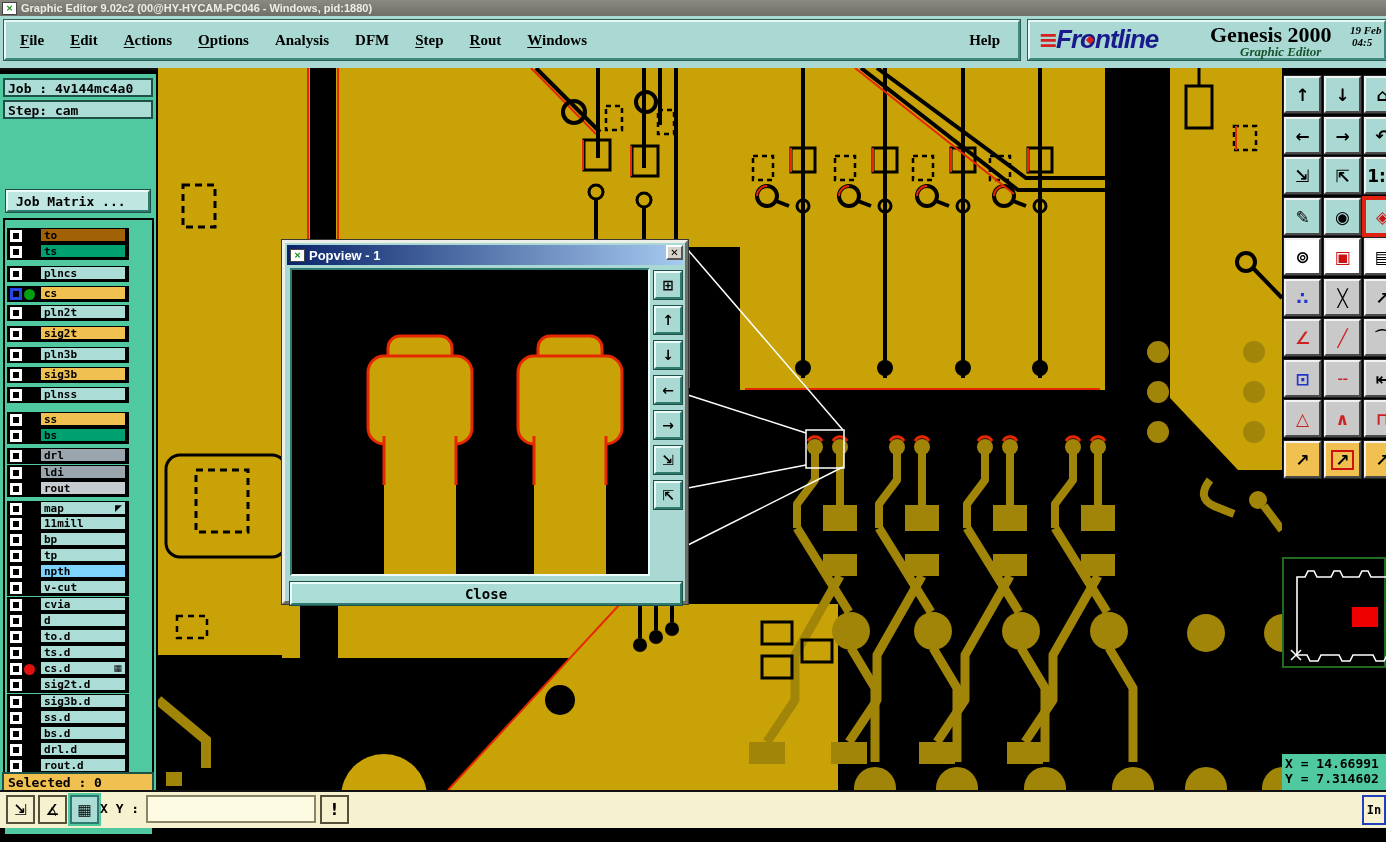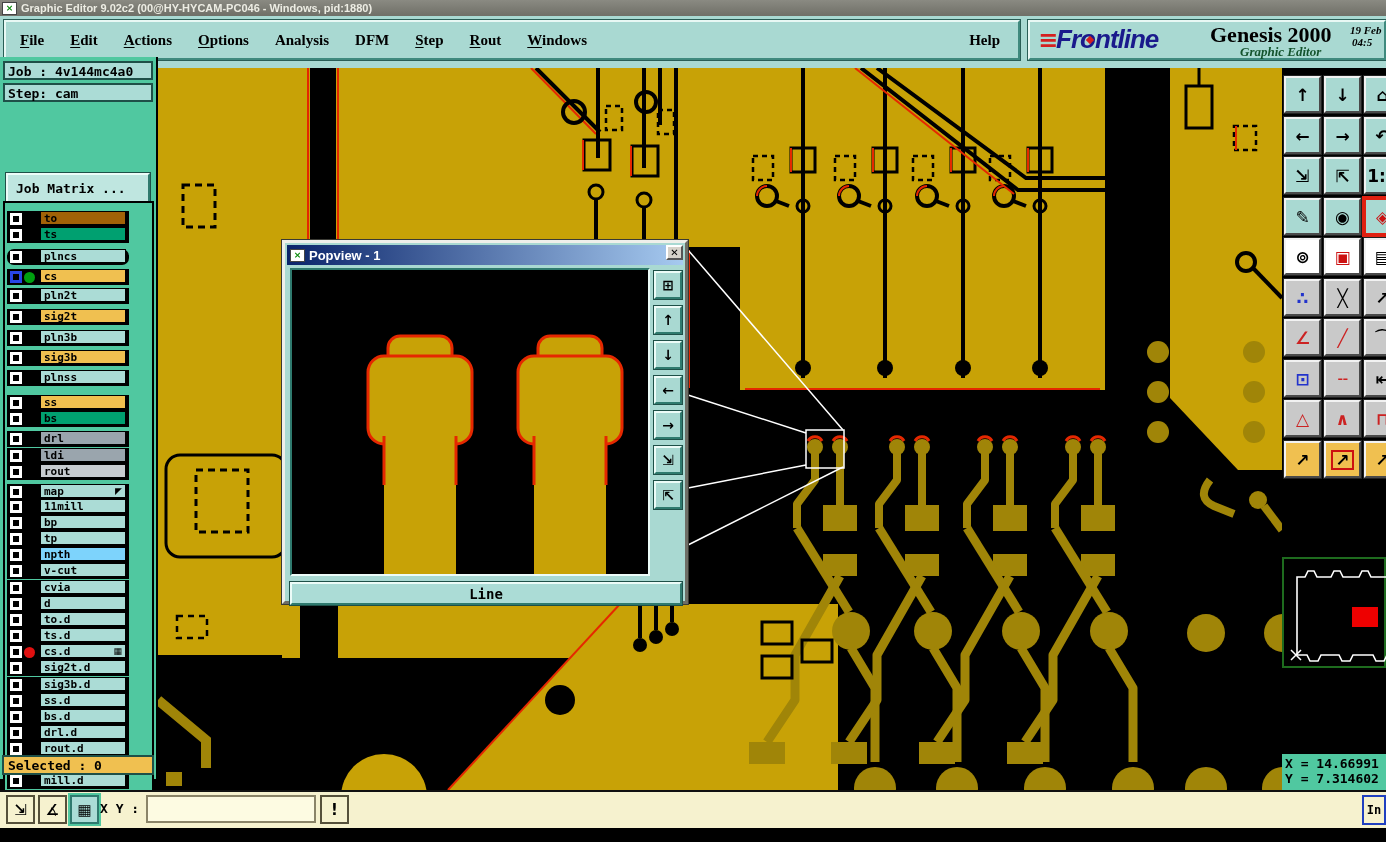--- a/index.html
+++ b/index.html
@@ -22,24 +22,24 @@
   #logopanel{left:1028px;top:4px;width:358px;height:40px;background:#A9D9D2;
              border:2px solid;border-color:#E8F8F4 #3F8A7E #3F8A7E #E8F8F4;outline:1px solid #2A5E56;box-sizing:border-box;}
   .fl-bars{color:#D42020;font:italic bold 24px "DejaVu Sans",sans-serif;letter-spacing:-2px;}
   .fl-word{color:#1A1A8C;font:italic bold 26px "Liberation Sans",sans-serif;letter-spacing:-1px;}
   .fl-o{position:relative;display:inline-block;}
   .fl-o .fl-dot{position:absolute;left:7px;top:13px;width:6px;height:6px;background:#D42020;transform:rotate(45deg);}
   .gen-title{font:bold 22px "Liberation Serif",serif;color:#000;}
   .gen-sub{font:italic bold 13px "Liberation Serif",serif;color:#14532d;}
   .gen-dt{font:italic bold 11px "Liberation Serif",serif;color:#000;line-height:12px;white-space:nowrap;}
   
-  #sidebar{left:0;top:57px;width:158px;height:722px;background:#50C8A0;border-right:2px solid #000;box-sizing:border-box;}
+  #sidebar{left:0;top:74px;width:158px;height:722px;background:#50C8A0;border-right:2px solid #000;box-sizing:border-box;}
   .side-box{left:3px;width:150px;height:19px;background:#ABDCD6;border:2px solid #1E5048;
             font:bold 13px "DejaVu Sans Mono",monospace;color:#000;padding:1px 0 0 3px;box-sizing:border-box;white-space:nowrap;}
-  #job-matrix-btn{left:6px;top:116px;width:144px;height:30px;background:#BFE6E0;
+  #job-matrix-btn{left:6px;top:116px;width:144px;height:22px;background:#BFE6E0;
             border:2px solid;border-color:#ECFCF8 #2F7A6E #2F7A6E #ECFCF8;outline:1px solid #1E5048;
             font:bold 13px "DejaVu Sans Mono",monospace;text-align:left;padding-left:8px;box-sizing:border-box;color:#000;line-height:17px;}
   #layerpanel{left:3px;top:144px;width:151px;height:618px;background:#50C8A0;border:2px solid #000;box-sizing:border-box;}
   .lrow{position:absolute;left:2px;width:122px;height:16px;background:#000;}
   .lrow .cb{position:absolute;left:3px;top:2px;width:6px;height:6px;background:#000;border:3px solid #fff;}
   .lrow.sel .cb{border-color:#2846E6;}
   .lrow .dot{position:absolute;left:17px;top:3px;width:11px;height:11px;border-radius:50%;}
   .lrow .lab{position:absolute;left:33px;top:0px;width:86px;height:14px;border:1px solid #000;
              font:bold 11px "DejaVu Sans Mono",monospace;color:#000;padding-left:3px;line-height:14px;box-sizing:border-box;}
   .lrow .rmark{position:absolute;right:3px;top:1px;font:9px "DejaVu Sans",sans-serif;color:#000;}
@@ -136,21 +136,21 @@
     <button id="job-matrix-btn" class="abs">Job Matrix ...</button>
     <div id="layerpanel" class="abs">
         <div class="lrow" style="top: 8px;">
           <span class="cb"></span>
           <span class="lab" style="background: #a16207;">to</span>
         </div>
         <div class="lrow" style="top: 24px;">
           <span class="cb"></span>
           <span class="lab" style="background: rgb(0, 160, 112);">ts</span>
         </div>
-        <div class="lrow" style="top: 46px; border-radius: 7px;">
+        <div class="lrow" style="top: 46px;">
           <span class="cb"></span>
           <span class="lab" style="background: rgb(171, 220, 214);">plncs</span>
         </div>
         <div class="lrow sel" style="top: 66px;">
           <span class="cb"></span>
           <span class="dot" style="background: rgb(0, 160, 16);"></span>
           <span class="lab" style="background: rgb(240, 192, 80);">cs</span>
         </div>
         <div class="lrow" style="top: 85px;">
           <span class="cb"></span>
@@ -542,21 +542,21 @@
         <div class="pv-tool" style="top: 168px;">
           <span>→</span>
         </div>
         <div class="pv-tool" style="top: 203px;">
           <span>⇲</span>
         </div>
         <div class="pv-tool" style="top: 238px;">
           <span>⇱</span>
         </div>
       </div>
-    <button id="pv-close-btn">Line</button>
+    <button id="pv-close-btn">Close</button>
   </div>
 
   <div id="bottombar" class="abs">
     <div id="bb-tools">
         <div class="bb-btn" style="left: 6px;">
           <span>⇲</span>
         </div>
         <div class="bb-btn" style="left: 38px;">
           <span>∡</span>
         </div>

